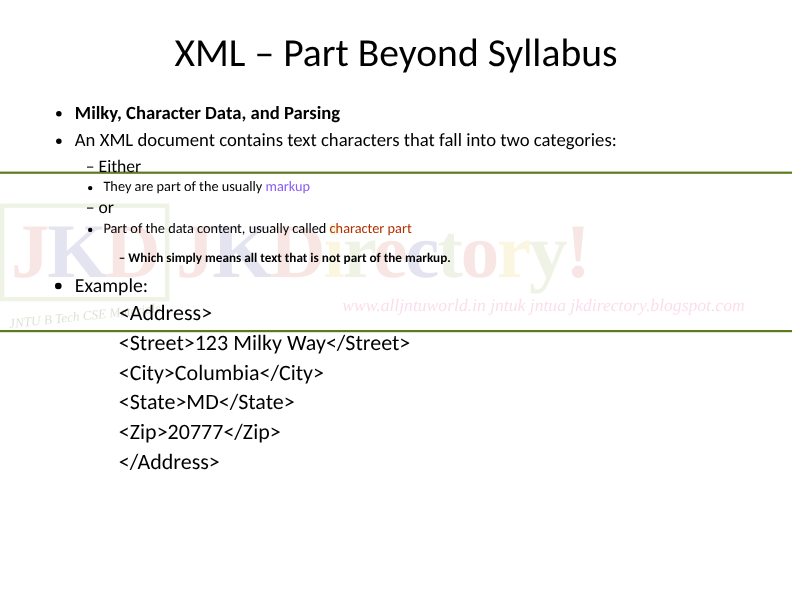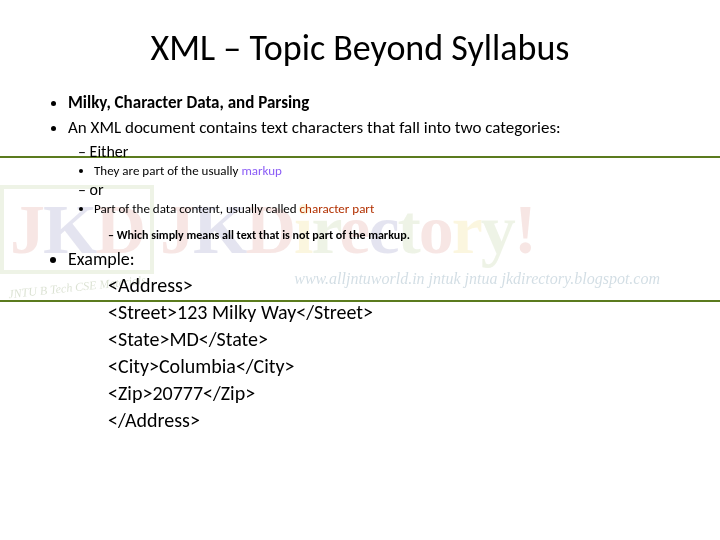--- a/index.html
+++ b/index.html
@@ -49,25 +49,25 @@
   .wm-line {
     position: absolute;
     left: 0; right: 0;
     border-top: 2px solid #5b7b1e;
   }
   .wm-line.top { top: 156px; }
   .wm-line.bot { top: 300px; }
   .wm-sub {
     position: absolute;
     top: 270px;
-    right: 60px;
+    right: 43px;
     font-family: "Comic Sans MS", cursive;
     font-style: italic;
     font-size: 16px;
-    color: #0c4a6e;
+    color: #ec4899;
     opacity: 0.18;
     pointer-events: none;
   }
   .wm-left {
     position: absolute;
     top: 280px;
     left: 8px;
     transform: rotate(-6deg);
     font-family: "Comic Sans MS", cursive;
     font-style: italic;
@@ -137,21 +137,21 @@
   <span class="wm-logo">
     <span class="l1"><span class="j">J</span><span class="k">K</span><span class="d">D</span></span><span class="j">J</span><span class="k">K</span><span class="d">D</span><span class="i">i</span><span class="r">r</span><span class="e">e</span><span class="c">c</span><span class="t">t</span><span class="o">o</span><span class="r2">r</span><span class="y">y</span><span class="bang">!</span>
   </span>
 </div>
 <div class="wm-line bot"></div>
 <div class="wm-sub">www.alljntuworld.in jntuk jntua jkdirectory.blogspot.com</div>
 <div class="wm-left">JNTU B Tech CSE Materials</div>
 
 <div class="slide">
 
-  <div class="title">XML – Topic Beyond Syllabus</div>
+  <div class="title">XML – Part Beyond Syllabus</div>
 
   <ul class="top">
     <li><span class="bold">Milky, Character Data, and Parsing</span></li>
     <li class="justify">An XML document contains text characters that fall into two categories:</li>
   </ul>
 
   <ul class="dash">
     <li>Either</li>
   </ul>
   <ul class="dot2">
@@ -167,19 +167,19 @@
   <ul class="dash2">
     <li>Which simply means all text that is not part of the markup.</li>
   </ul>
 
   <ul class="bare">
     <li>Example:</li>
   </ul>
   <div class="example-block">
     <div>&lt;Address&gt;</div>
     <div>&lt;Street&gt;123 Milky Way&lt;/Street&gt;</div>
+    <div>&lt;City&gt;Columbia&lt;/City&gt;</div>
     <div>&lt;State&gt;MD&lt;/State&gt;</div>
-    <div>&lt;City&gt;Columbia&lt;/City&gt;</div>
     <div>&lt;Zip&gt;20777&lt;/Zip&gt;</div>
     <div>&lt;/Address&gt;</div>
   </div>
 
 </div>
 
 </body></html>

